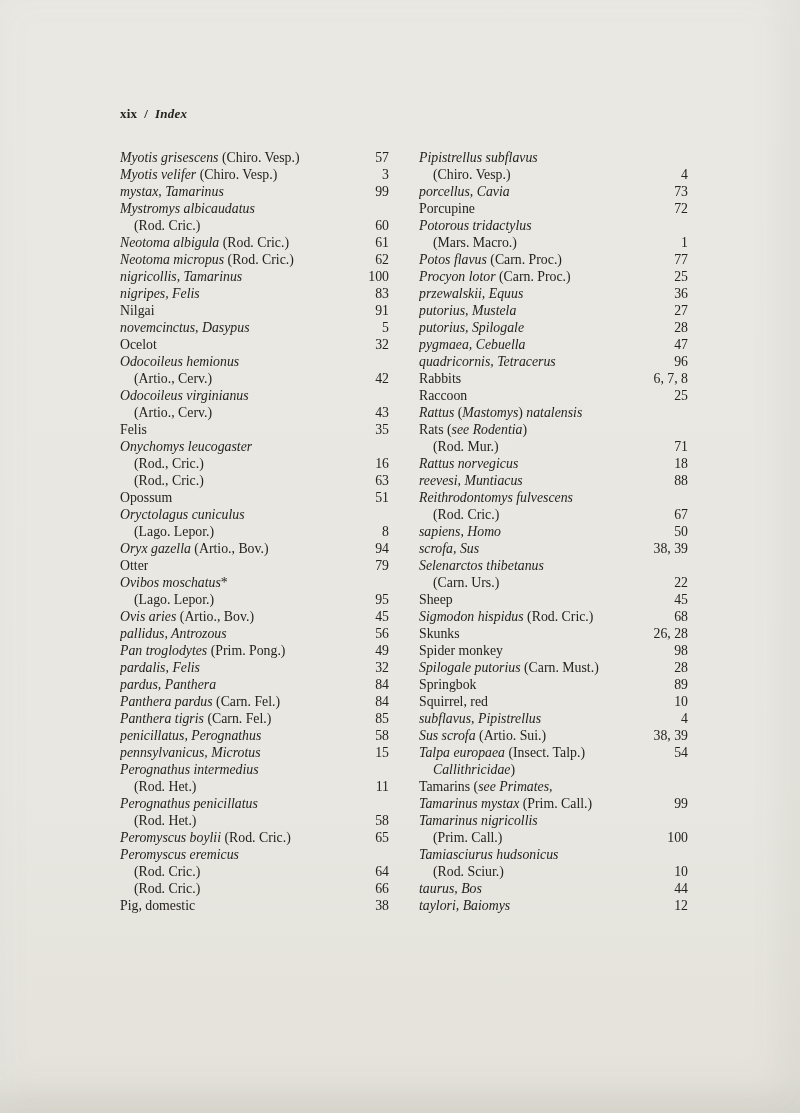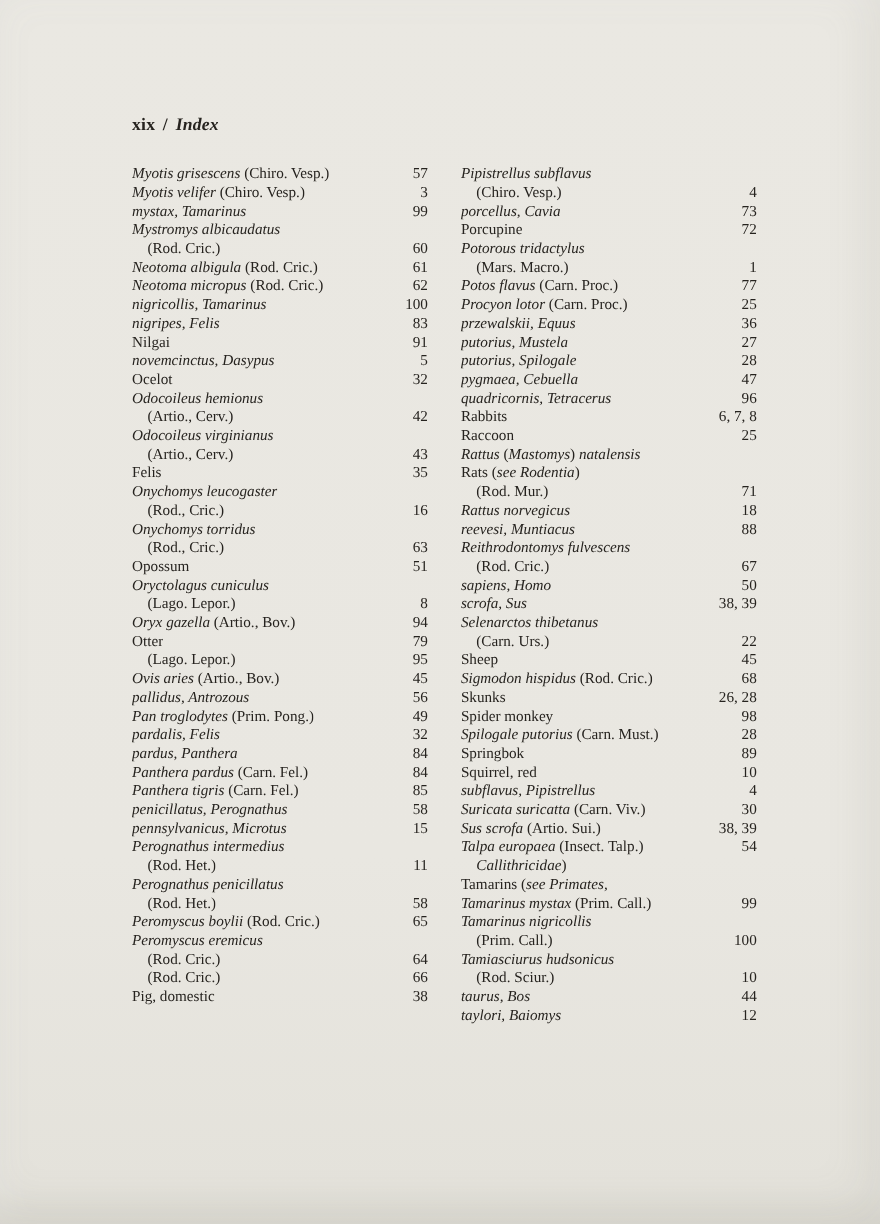--- a/index.html
+++ b/index.html
@@ -19,21 +19,21 @@
     pointer-events:none;
   }
   .content{
     position:absolute;
     left:120px;top:104px;width:568px;
   }
   .header{
     display:flex;
     gap:7px;
     font-weight:bold;
-    font-size:16px;
+    font-size:13px;
     line-height:19px;
     margin-bottom:26px;
     letter-spacing:0.2px;
   }
   .header .ttl{font-style:italic;}
   .cols{display:flex;gap:30px;align-items:flex-start;}
   .col{width:269px;display:flex;flex-direction:column;}
   .line{
     display:flex;
     align-items:baseline;
@@ -123,23 +123,20 @@
             <span class="nm"><span>Felis</span></span>
             <span class="pg">35</span>
           </div>
           <div class="line">
             <span class="nm"><em>Onychomys leucogaster</em></span>
           </div>
           <div class="line cont">
             <span class="nm"><span>(Rod., Cric.)</span></span>
             <span class="pg">16</span>
           </div>
-          <div class="line">
-            <span class="nm"><em>Onychomys torridus</em></span>
-          </div>
           <div class="line cont">
             <span class="nm"><span>(Rod., Cric.)</span></span>
             <span class="pg">63</span>
           </div>
           <div class="line">
             <span class="nm"><span>Opossum</span></span>
             <span class="pg">51</span>
           </div>
           <div class="line">
             <span class="nm"><em>Oryctolagus cuniculus</em></span>
@@ -149,20 +146,23 @@
             <span class="pg">8</span>
           </div>
           <div class="line">
             <span class="nm"><em>Oryx gazella</em><span> (Artio., Bov.)</span></span>
             <span class="pg">94</span>
           </div>
           <div class="line">
             <span class="nm"><span>Otter</span></span>
             <span class="pg">79</span>
           </div>
+          <div class="line">
+            <span class="nm"><em>Ovibos moschatus</em><span>*</span></span>
+          </div>
           <div class="line cont">
             <span class="nm"><span>(Lago. Lepor.)</span></span>
             <span class="pg">95</span>
           </div>
           <div class="line">
             <span class="nm"><em>Ovis aries</em><span> (Artio., Bov.)</span></span>
             <span class="pg">45</span>
           </div>
           <div class="line">
             <span class="nm"><em>pallidus, Antrozous</em></span>
@@ -353,24 +353,20 @@
             <span class="nm"><span>Springbok</span></span>
             <span class="pg">89</span>
           </div>
           <div class="line">
             <span class="nm"><span>Squirrel, red</span></span>
             <span class="pg">10</span>
           </div>
           <div class="line">
             <span class="nm"><em>subflavus, Pipistrellus</em></span>
             <span class="pg">4</span>
-          </div>
-          <div class="line">
-            <span class="nm"><em>Suricata suricatta</em><span> (Carn. Viv.)</span></span>
-            <span class="pg">30</span>
           </div>
           <div class="line">
             <span class="nm"><em>Sus scrofa</em><span> (Artio. Sui.)</span></span>
             <span class="pg">38, 39</span>
           </div>
           <div class="line">
             <span class="nm"><em>Talpa europaea</em><span> (Insect. Talp.)</span></span>
             <span class="pg">54</span>
           </div>
           <div class="line cont">

